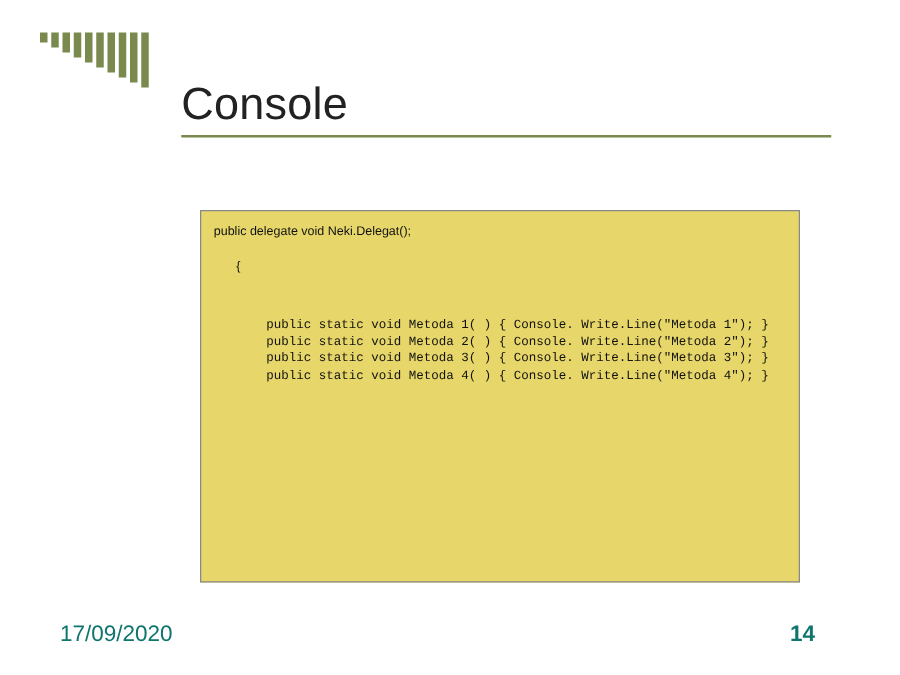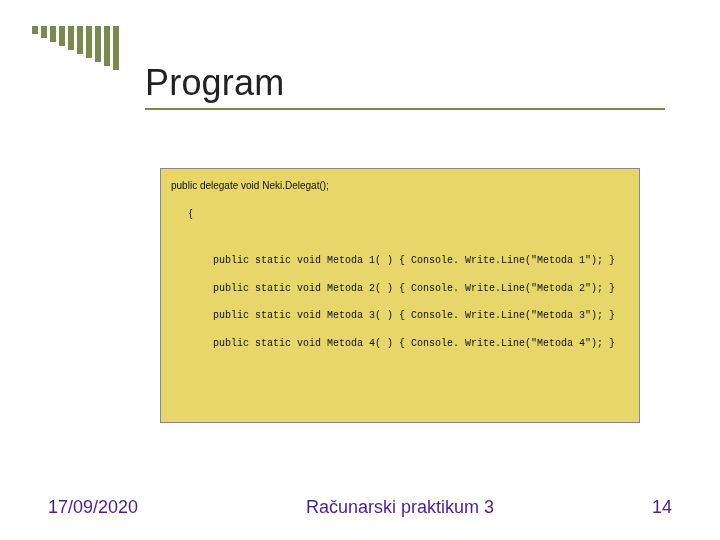--- a/index.html
+++ b/index.html
@@ -8,79 +8,78 @@
   .bars { position: absolute; top: 26px; left: 32px; display: flex; gap: 3px; align-items: flex-start; }
   .bars span { display: inline-block; width: 6px; background: #7a8a4f; }
   .title-wrap { position: absolute; top: 62px; left: 145px; }
   .title-rule { position: absolute; top: 108px; left: 145px; width: 520px; height: 2px; background: #7a8a4f; }
   .title { font-size: 36px; font-weight: 400; color: #222; letter-spacing: 0.2px; }
   .codebox {
     position: absolute;
     top: 168px;
     left: 160px;
     width: 480px;
-    height: 255px;
+    height: 298px;
     background: #e7d669;
     border: 1px solid #888;
     padding: 10px 10px;
     font-family: Arial, Helvetica, sans-serif;
     font-size: 10px;
     line-height: 1.35;
     color: #111;
   }
   .codebox .l1 { margin-left: 0; margin-bottom: 14px; }
   .codebox .l2 { margin-left: 18px; }
   .codebox .l3 { margin-left: 42px; margin-top: 34px; font-family: Liberation Mono, monospace; }
-  .codebox .l3 + .l3 { margin-top: 14px; }
+  .codebox .l3 + .l3 { margin-top: 0; }
   .footer {
     position: absolute;
     bottom: 22px;
     left: 0;
     width: 720px;
     display: flex;
     justify-content: space-between;
     padding: 0 48px;
-    color: #4c1d95;
+    color: #0f766e;
     font-size: 18px;
   }
   .footer .date { min-width: 120px; }
   .footer .course { flex: 1; text-align: center; }
-  .footer .page { min-width: 40px; text-align: right; }
+  .footer .page { min-width: 40px; text-align: left; font-weight: bold; }
 </style>
 </head>
 <body>
 
 <div class="slide">
 
   <div class="bars">
     <span style="height:8px"></span>
     <span style="height:12px"></span>
     <span style="height:16px"></span>
     <span style="height:20px"></span>
     <span style="height:24px"></span>
     <span style="height:28px"></span>
     <span style="height:32px"></span>
     <span style="height:36px"></span>
     <span style="height:40px"></span>
     <span style="height:44px"></span>
   </div>
 
   <div class="title-wrap">
-    <h1 class="title">Program</h1>
+    <h1 class="title">Console</h1>
   </div>
   <div class="title-rule"></div>
 
   <div class="codebox">
     <div class="l1">public delegate void Neki.Delegat();</div>
     <div class="l2">{</div>
     <div class="l3">public static void Metoda 1( ) { Console. Write.Line("Metoda 1"); }</div>
     <div class="l3">public static void Metoda 2( ) { Console. Write.Line("Metoda 2"); }</div>
     <div class="l3">public static void Metoda 3( ) { Console. Write.Line("Metoda 3"); }</div>
     <div class="l3">public static void Metoda 4( ) { Console. Write.Line("Metoda 4"); }</div>
   </div>
 
   <div class="footer">
     <div class="date">17/09/2020</div>
-    <div class="course">Računarski praktikum 3</div>
     <div class="page">14</div>
   </div>
 
 </div>
 
 </body></html>

